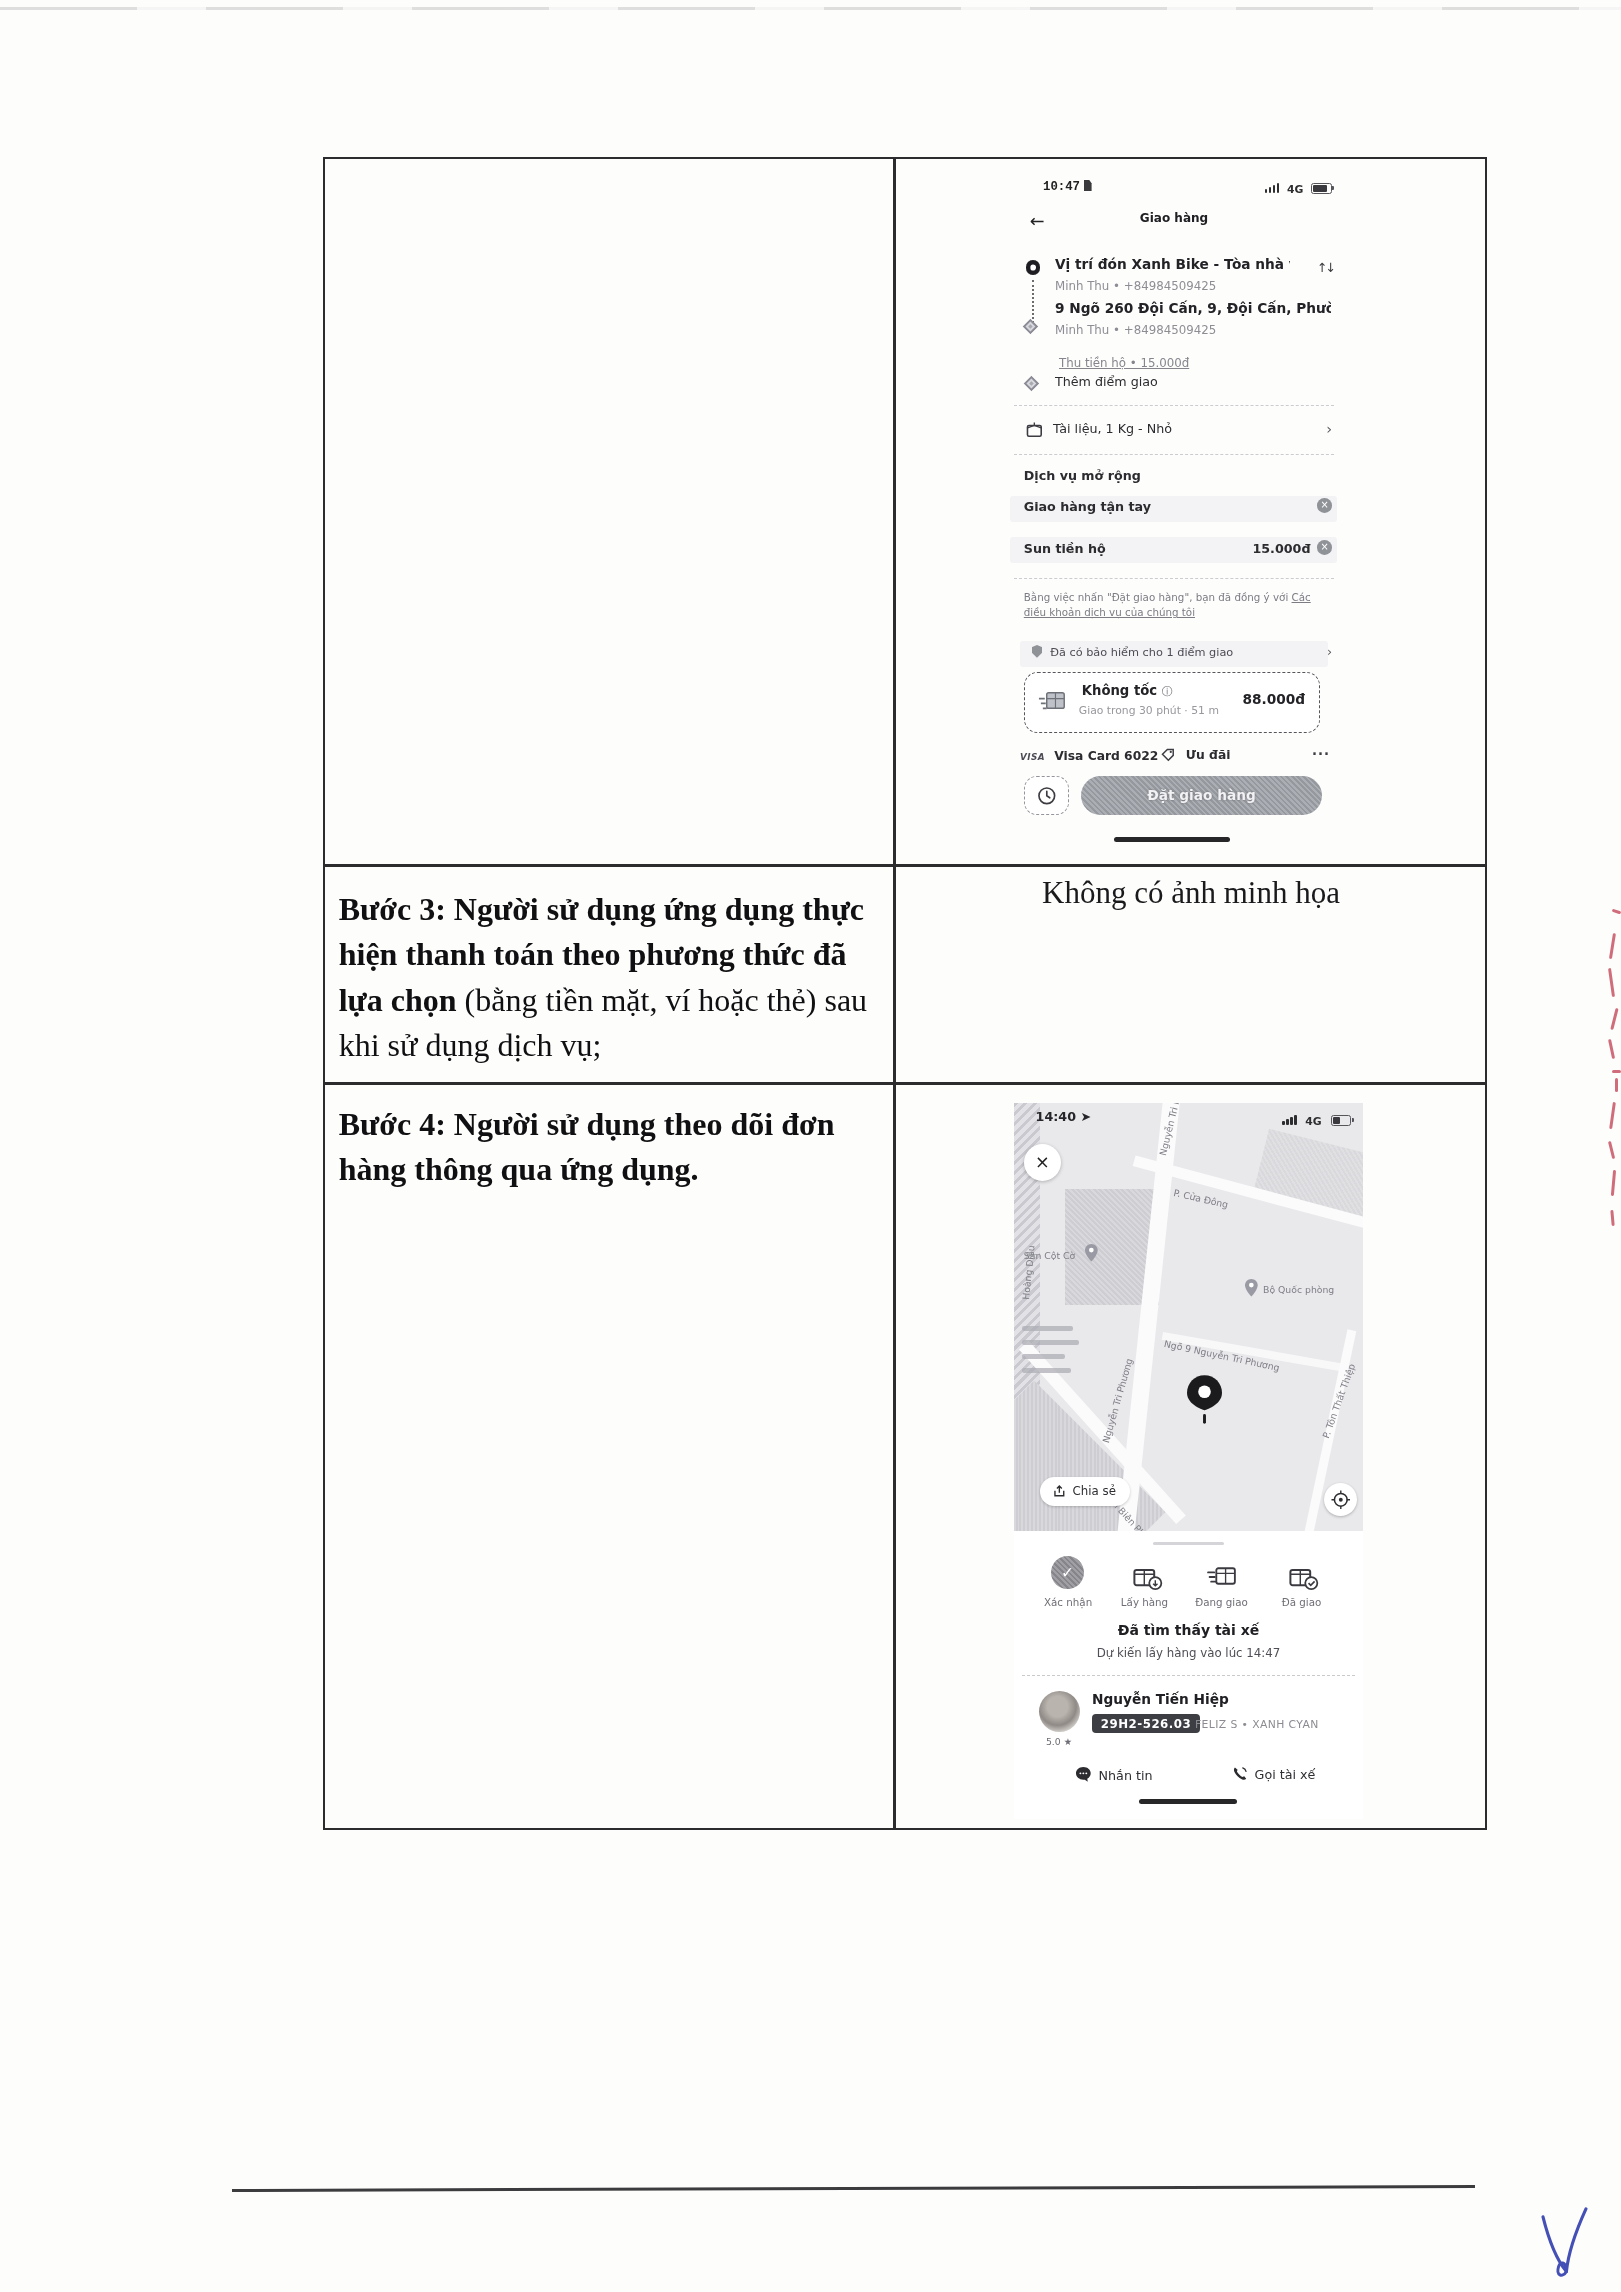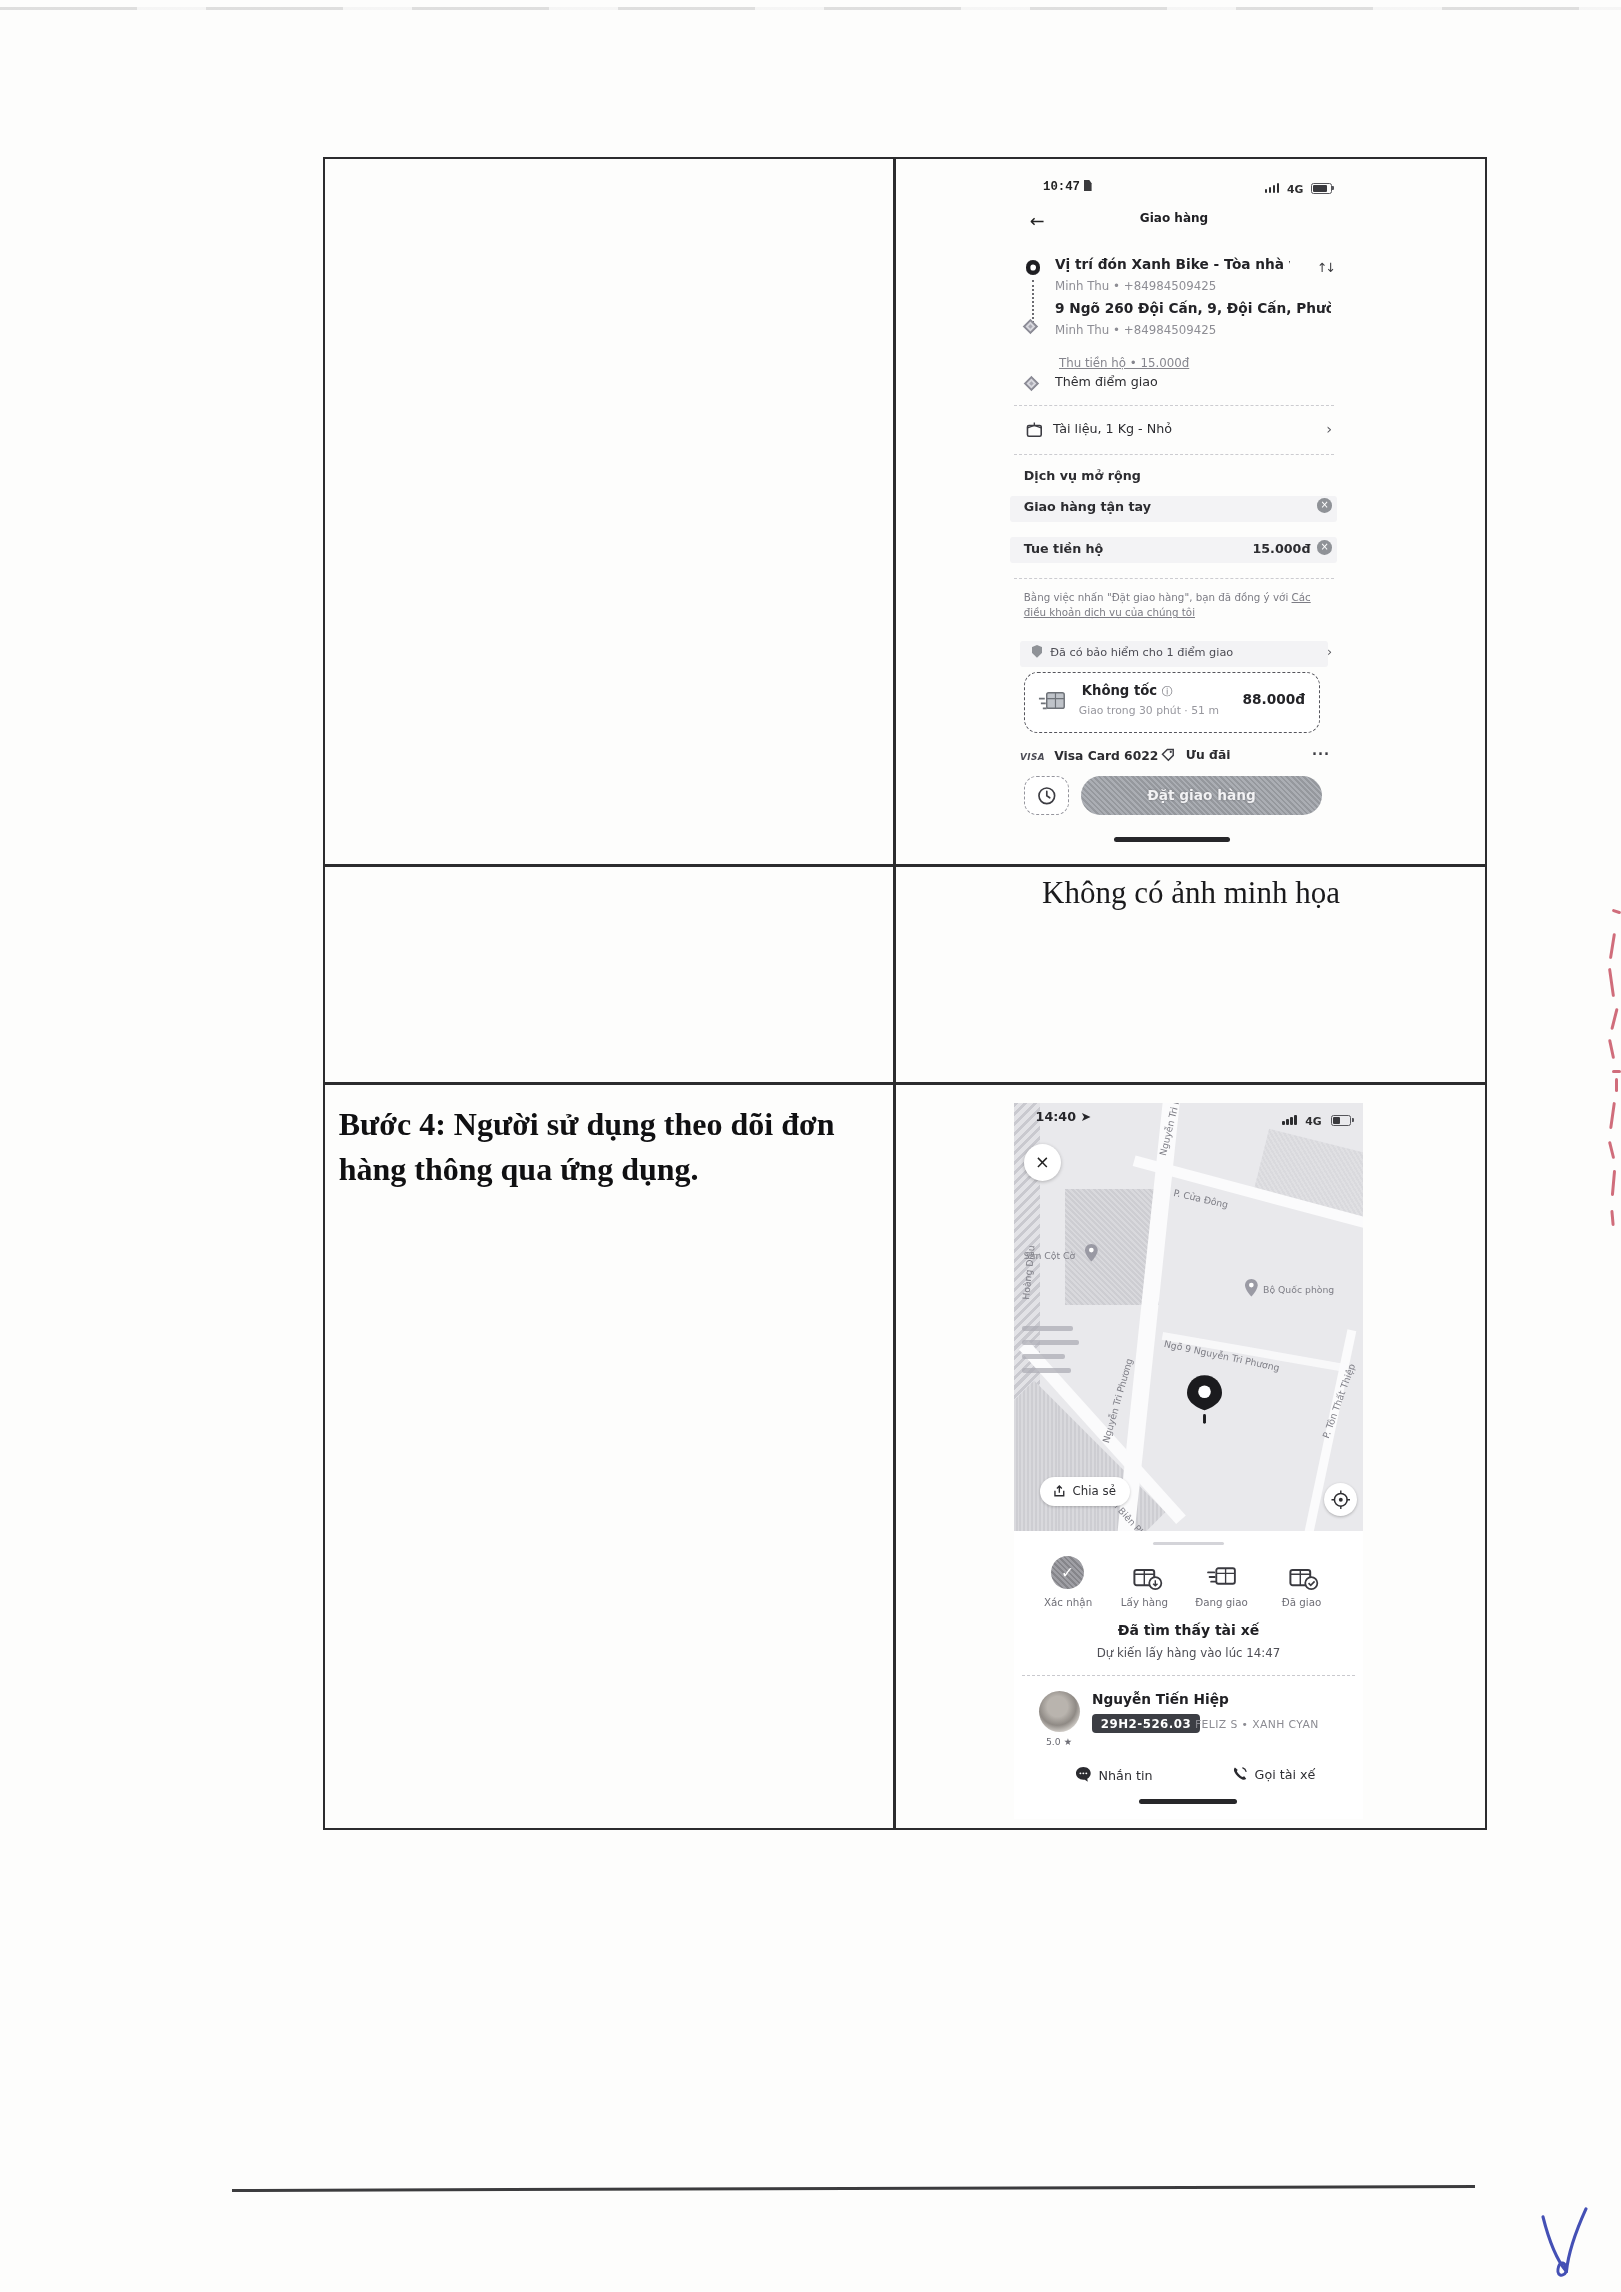--- a/index.html
+++ b/index.html
@@ -130,20 +130,23 @@
 
 <div class="page">
 
   <div class="scan-top"></div>
 
   <div class="steps-table">
     <div class="col-divider"></div>
     <div class="row-line rl1"></div>
     <div class="row-line rl2"></div>
 
+    <div class="step-text doc-serif abs" style="top:728px;">
+      <b>Bước 3: Người sử dụng ứng dụng thực hiện thanh toán theo phương thức đã lựa chọn</b><span> (bằng tiền mặt, ví hoặc thẻ) sau khi sử dụng dịch vụ;</span>
+    </div>
     <div class="no-illu doc-serif">Không có ảnh minh họa</div>
 
     <div class="step-text doc-serif abs" style="top:943px;font-weight:bold;">Bước 4: Người sử dụng theo dõi đơn hàng thông qua ứng dụng.</div>
   </div>
 
   <div class="phone1">
 
     <div class="p1row" style="top:3.9px;">
       <span class="sb-time" style="position:absolute;left:29px;font-family:Liberation Mono, monospace;"><span>10:47</span><span class="doc-icon"></span></span>
       <span style="position:absolute;right:2px;top:1px;">
@@ -186,21 +189,21 @@
 
     <div class="dashline" style="top:278px;"></div>
 
     <div class="lbl" style="position:absolute;left:9.8px;top:292px;">Dịch vụ mở rộng</div>
 
     <div class="rowband" style="top:320px;height:25.5px;"></div>
     <div class="lbl" style="position:absolute;left:9.8px;top:323px;">Giao hàng tận tay</div>
     <span class="xcirc" style="position:absolute;right:2px;top:322px;">×</span>
 
     <div class="rowband" style="top:361px;height:25.5px;"></div>
-    <div class="lbl" style="position:absolute;left:9.8px;top:365px;">Tue tiền hộ</div>
+    <div class="lbl" style="position:absolute;left:9.8px;top:365px;">Sun tiền hộ</div>
     <span class="lbl" style="position:absolute;right:23.5px;top:365px;">15.000đ</span>
     <span class="xcirc" style="position:absolute;right:2px;top:364px;">×</span>
 
     <div class="dashline" style="top:402px;"></div>
 
     <div class="legal" style="position:absolute;left:9.8px;top:414px;width:294px;">
       <span>Bằng việc nhấn "Đặt giao hàng", bạn đã đồng ý với </span><a>Các điều khoản dịch vụ của chúng tôi</a>
     </div>
 
     <div class="rowband" style="top:465px;height:25.5px;left:5.9px;width:308px;"></div>

